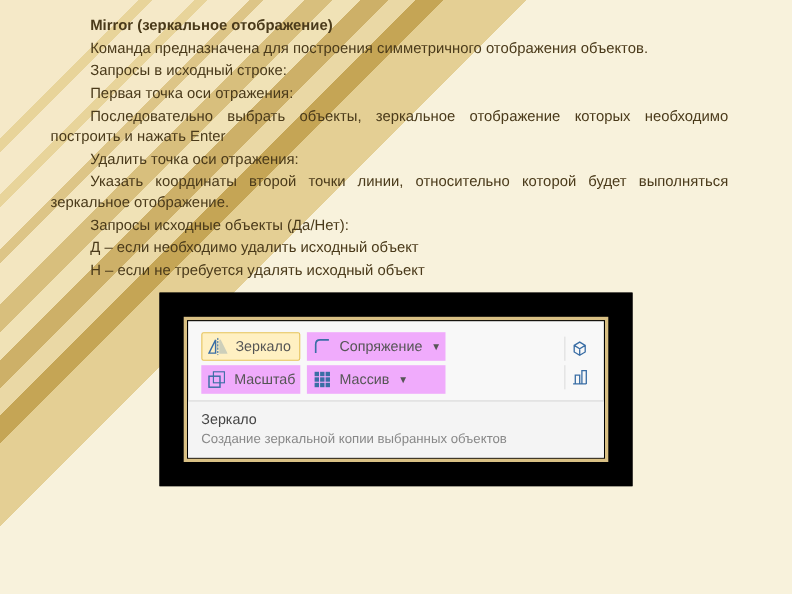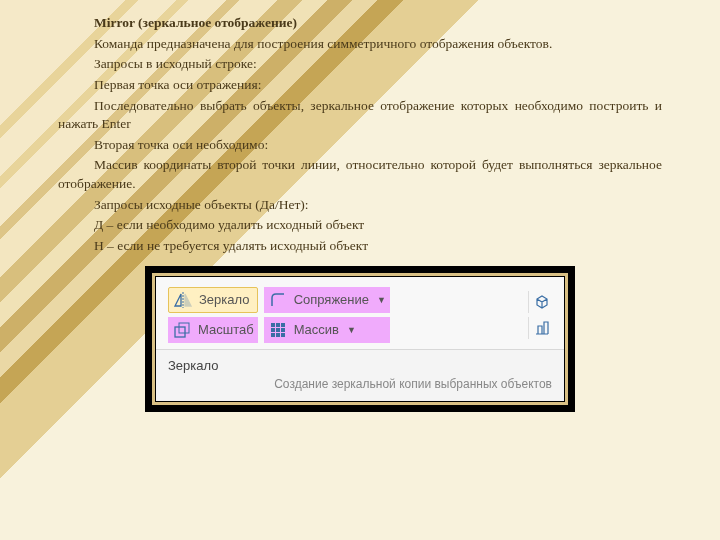--- a/index.html
+++ b/index.html
@@ -20,39 +20,38 @@
       #f0e2b6 24%, #f0e2b6 26%,
       #cdb068 26%, #cdb068 28%,
       #ead8a5 28%, #ead8a5 30%,
       #c5a555 30%, #c5a555 32%,
       #e4cf94 32%, #e4cf94 38%,
       #f8f2dc 38%, #f8f2dc 100%);
     color: #4a3a1a;
     overflow: hidden;
   }
   .content {
-    padding: 14px 58px 0 58px;
-    font-family: Liberation Serif, serif;
+    padding: 14px 58px 0 46px;
   }
   .content p {
     margin: 0 0 2px 0;
     font-size: 13.5px;
     line-height: 1.38;
     text-indent: 36px;
     text-align: justify;
   }
   .content p.bold-start { font-weight: bold; }
   .figure-wrap {
     margin: 10px auto 0 auto;
     width: 430px;
   }
   .frame-outer {
     border: 6px solid #000;
     background: #000;
-    padding: 1px;
+    padding: 16px;
   }
   .frame-mid {
     border: 3px solid #d9c084;
     padding: 1px;
     background: #000;
   }
   .frame-inner {
     background: #f8f8f8;
     padding: 10px 12px 0 12px;
   }
@@ -82,33 +81,33 @@
   }
   .side-icons { display: flex; flex-direction: column; gap: 4px; margin-left: auto; padding-right: 2px;}
   .side-icons .icon-box { width: 22px; height: 22px; border-left: 1px solid #ddd; padding-left: 4px;}
   .tooltip {
     border-top: 1px solid #d8d8d8;
     margin: 6px -12px 0 -12px;
     padding: 8px 12px 10px 12px;
     background: #f4f4f4;
   }
   .tooltip-title { font-size: 13px; color: #444; margin-bottom: 4px; }
-  .tooltip-desc { font-size: 12px; color: #888; text-align: right; }
+  .tooltip-desc { font-size: 12px; color: #888; }
 </style>
 </head>
 <body>
 
 <div class="content">
   <p class="bold-start">Mirror (зеркальное отображение)</p>
   <p>Команда предназначена для построения симметричного отображения объектов.</p>
   <p>Запросы в исходный строке:</p>
   <p>Первая точка оси отражения:</p>
   <p>Последовательно выбрать объекты, зеркальное отображение которых необходимо построить и нажать Enter</p>
-  <p>Вторая точка оси необходимо:</p>
-  <p>Массив координаты второй точки линии, относительно которой будет выполняться зеркальное отображение.</p>
+  <p>Удалить точка оси отражения:</p>
+  <p>Указать координаты второй точки линии, относительно которой будет выполняться зеркальное отображение.</p>
   <p>Запросы исходные объекты (Да/Нет):</p>
   <p>Д – если необходимо удалить исходный объект</p>
   <p>Н – если не требуется удалять исходный объект</p>
 </div>
 
 <div class="figure-wrap">
   <div class="frame-outer">
     <div class="frame-mid">
       <div class="frame-inner">
         <div class="ribbon">

